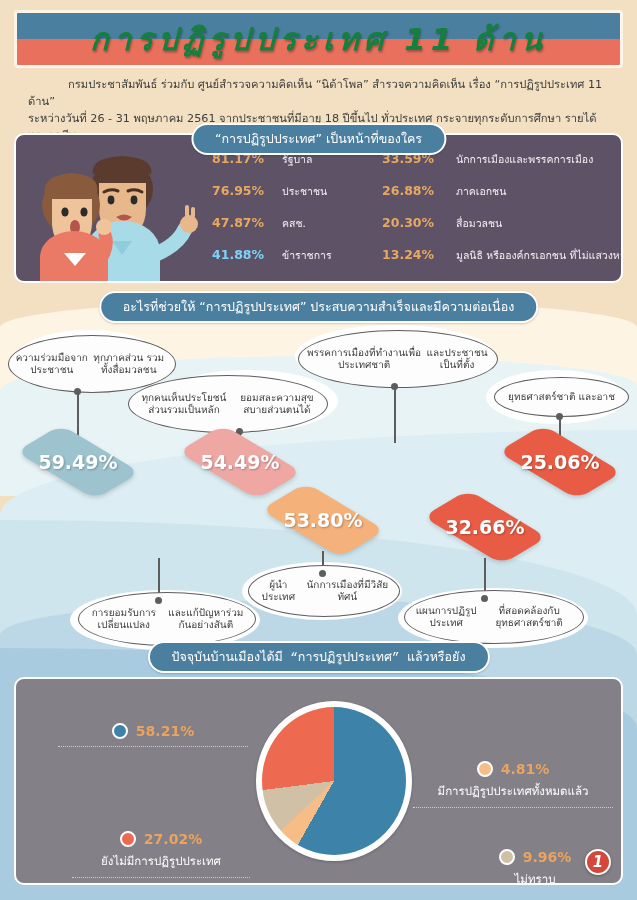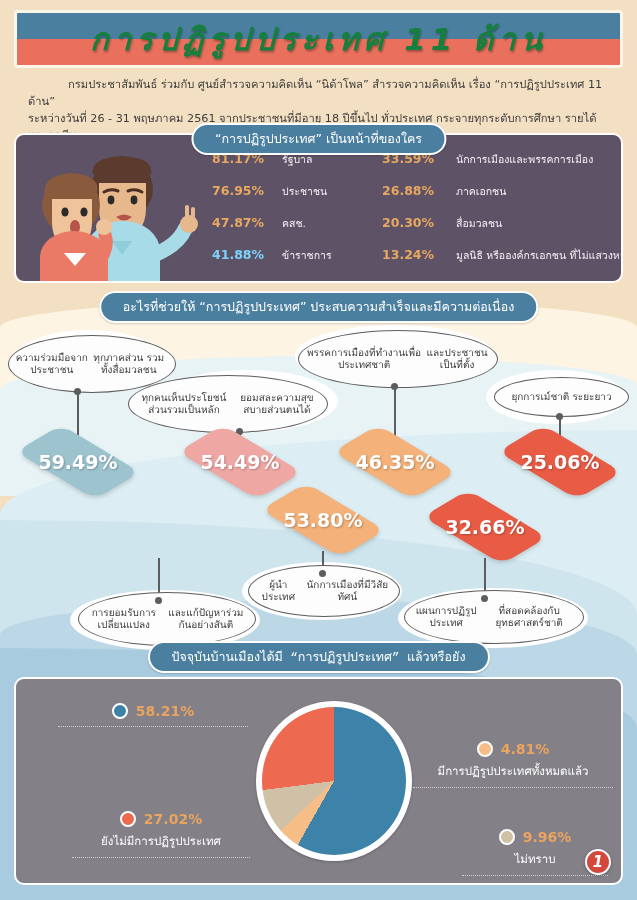--- a/index.html
+++ b/index.html
@@ -154,21 +154,21 @@
 
   #pie {
     position: absolute; left: 240px; top: 22px;
     width: 156px; height: 160px;
     border-radius: 50%;
     border: 6px solid #ffffff;
     box-shadow: 0 1px 3px rgba(0,0,0,.2);
   }
 
   .legend { position: absolute; width: 230px; }
-  .legend-head { display: flex; align-items: center; gap: 8px; justify-content: center; }
+  .legend-head { display: flex; align-items: center; gap: 8px; justify-content: center; margin-top: 20px; }
   .legend-dot {
     width: 16px; height: 16px; border-radius: 50%;
     border: 2px solid #ffffff; flex: none;
   }
   .legend-pct { color: #eba45f; font-size: 14px; font-weight: bold; }
   .legend-lbl { color: #ffffff; font-size: 11.5px; text-align: center; margin-top: 5px; white-space: nowrap; }
   .legend-rule {
     margin: 7px auto 0; height: 0;
     border-bottom: 1.6px dotted #cfcdd1;
   }
@@ -292,21 +292,21 @@
   </div>
   <div class="cloud" style="left:128px; top:375px; width:200px; height:58px;">
     <span>ทุกคนเห็นประโยชน์ส่วนรวมเป็นหลัก</span>
     <span>ยอมสละความสุขสบายส่วนตนได้</span>
   </div>
   <div class="cloud" style="left:298px; top:330px; width:200px; height:58px;">
     <span>พรรคการเมืองที่ทำงานเพื่อประเทศชาติ</span>
     <span>และประชาชนเป็นที่ตั้ง</span>
   </div>
   <div class="cloud" style="left:494px; top:377px; width:135px; height:40px;">
-    <span>ยุกการเม์ชาติ ระยะยาว</span>
+    <span>ยุทธศาสตร์ชาติ และอาช</span>
   </div>
   <div class="cloud" style="left:78px;  top:592px; width:178px; height:54px;">
     <span>การยอมรับการเปลี่ยนแปลง</span>
     <span>และแก้ปัญหาร่วมกันอย่างสันติ</span>
   </div>
   <div class="cloud" style="left:404px; top:590px; width:180px; height:54px;">
     <span>แผนการปฏิรูปประเทศ</span>
     <span>ที่สอดคล้องกับยุทธศาสตร์ชาติ</span>
   </div>
   <div class="cloud" style="left:248px; top:565px; width:152px; height:52px;">
@@ -331,24 +331,20 @@
   <div class="node-dot" style="left:481px; top:595px;"></div>
 
   <div class="diamond" style="left:22px;  top:430px;">
     <span class="dshape" style="background: rgb(156, 195, 206);"></span>
     <span class="dlabel">59.49%</span>
   </div>
   <div class="diamond" style="left:184px; top:430px;">
     <span class="dshape" style="background: rgb(239, 167, 164);"></span>
     <span class="dlabel">54.49%</span>
   </div>
-  <div class="diamond" style="left:339px; top:430px;">
-    <span class="dshape" style="background: rgb(244, 177, 121);"></span>
-    <span class="dlabel">46.35%</span>
-  </div>
   <div class="diamond" style="left:504px; top:430px;">
     <span class="dshape" style="background: rgb(232, 92, 69);"></span>
     <span class="dlabel">25.06%</span>
   </div>
   <div class="diamond" style="left:267px; top:488px;">
     <span class="dshape" style="background: rgb(244, 177, 121);"></span>
     <span class="dlabel">53.80%</span>
   </div>
   <div class="diamond" style="left:429px; top:495px;">
     <span class="dshape" style="background: rgb(232, 92, 69);"></span>

